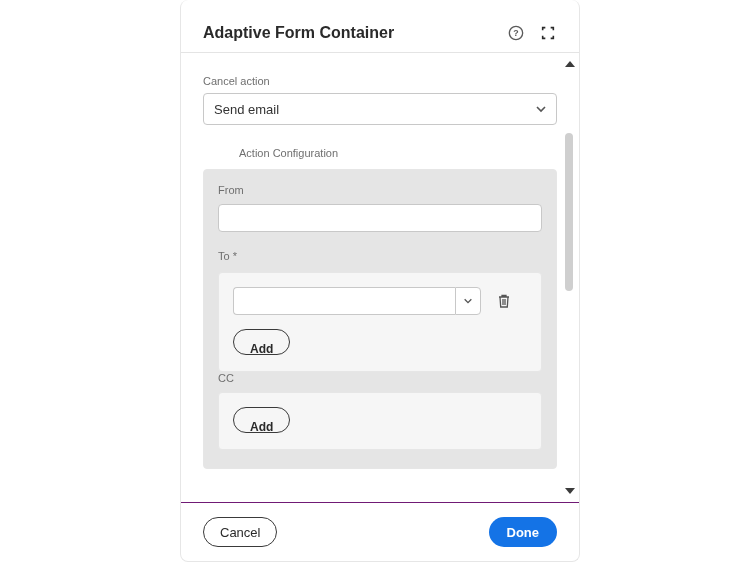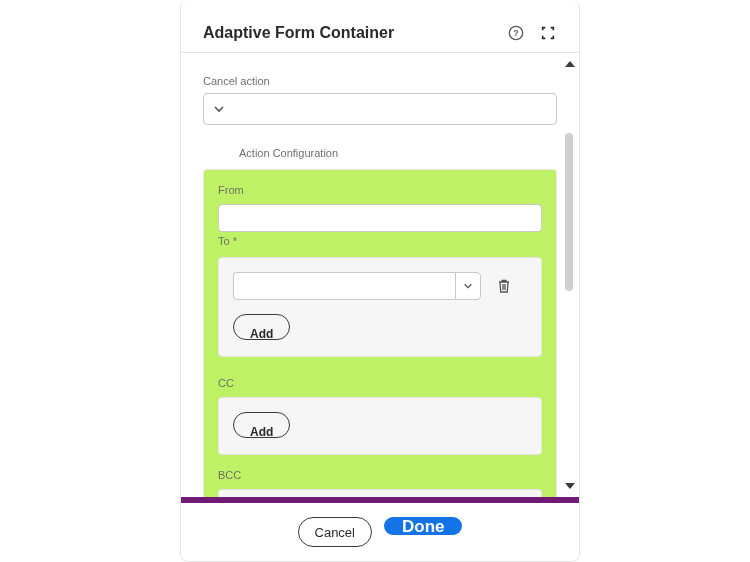--- a/index.html
+++ b/index.html
@@ -82,39 +82,39 @@
   .section-label {
     font-size: 11px;
     color: #6f6f6f;
     margin-top: 22px;
     margin-left: 36px;
   }
   .config-panel {
     margin-top: 10px;
     border: 1px solid #e6e6e6;
     border-radius: 4px;
-    background: #bef264;
+    background: #e5e5e5;
     padding: 14px 14px 18px 14px;
   }
   .inner-label {
     font-size: 11px;
     color: #6f6f6f;
     margin-bottom: 8px;
   }
   .text-input {
     width: 100%;
     height: 28px;
     border: 1px solid #c8c8c8;
     border-radius: 4px;
     background: #fff;
     padding: 0 8px;
     font-size: 13px;
     outline: none;
   }
-  .block-to { margin-top: 3px; }
+  .block-to { margin-top: 18px; }
   .repeat-box {
     margin-top: 10px;
     border: 1px solid #e6e6e6;
     border-radius: 4px;
     background: #f6f6f6;
     padding: 14px;
   }
   .to-row {
     display: flex;
     align-items: center;
@@ -157,21 +157,20 @@
     background: transparent;
     padding: 12px 16px;
     font-size: 12px;
     font-weight: 600;
     color: #2a2a2a;
     cursor: pointer;
   }
   .cc-bcc-label {
     font-size: 11px;
     color: #6f6f6f;
-    margin-top: 20px;
   }
   .simple-box {
     margin-top: 8px;
     border: 1px solid #e6e6e6;
     border-radius: 4px;
     background: #f6f6f6;
     padding: 14px 14px 14px 14px;
   }
   .bcc-block { margin-top: 14px; }
   .bcc-box {
@@ -196,43 +195,43 @@
     position: absolute;
     right: 4px;
     width: 0; height: 0;
     border-left: 5px solid transparent;
     border-right: 5px solid transparent;
     cursor: pointer;
   }
   .scroll-top-arrow { top: 8px; border-bottom: 6px solid #3b3b3b; }
   .scroll-bottom-arrow { bottom: 8px; border-top: 6px solid #3b3b3b; }
   .dialog-footer {
-    border-top: 6px solid #701a75;
+    border-top: 1px solid #701a75;
     padding: 14px 22px;
     display: flex;
-    justify-content: center;
+    justify-content: space-between;
     gap: 12px;
   }
   .btn-quiet {
     height: 30px;
     border: 1.4px solid #3a3a3a;
     border-radius: 15px;
     background: #fff;
     padding: 0 16px;
     font-size: 13px;
     color: #2a2a2a;
     cursor: pointer;
   }
   .btn-primary {
-    height: 18px;
+    height: 30px;
     border: none;
     border-radius: 15px;
     background: #1473e6;
     padding: 0 18px;
-    font-size: 17px;
+    font-size: 13px;
     color: #fff;
     font-weight: 600;
     cursor: pointer;
   }
 </style>
 </head>
 <body>
 
 <div class="dialog">
 
@@ -255,20 +254,21 @@
 
   <div class="dialog-body">
     <div class="scroll-top-arrow"></div>
     <div class="fake-scroll"></div>
     <div class="scroll-bottom-arrow"></div>
 
     <div class="scroll-content">
 
       <div class="field-label">Cancel action</div>
       <div class="select-wrap">
+        <div class="select-val">Send email</div>
         <div class="select-chevron">
           <svg viewBox="0 0 12 12" width="12" height="12">
               <path d="M2 4l4 4 4-4" fill="none" stroke="#555" stroke-width="1.6"></path>
             </svg>
         </div>
       </div>
 
       <div class="section-label">Action Configuration</div>
 
       <div class="config-panel">
@@ -296,24 +296,20 @@
             </div>
             <button class="add-btn">Add</button>
           </div>
         </div>
 
         <div class="cc-bcc-label">CC</div>
         <div class="simple-box">
           <button class="add-btn" style="margin-top:0">Add</button>
         </div>
 
-        <div class="bcc-block">
-          <div class="inner-label" style="margin-bottom:0">BCC</div>
-          <div class="bcc-box"></div>
-        </div>
 
       </div>
     </div>
   </div>
 
   <div class="dialog-footer">
     <button class="btn-quiet">Cancel</button>
     <button class="btn-primary">Done</button>
   </div>
 

